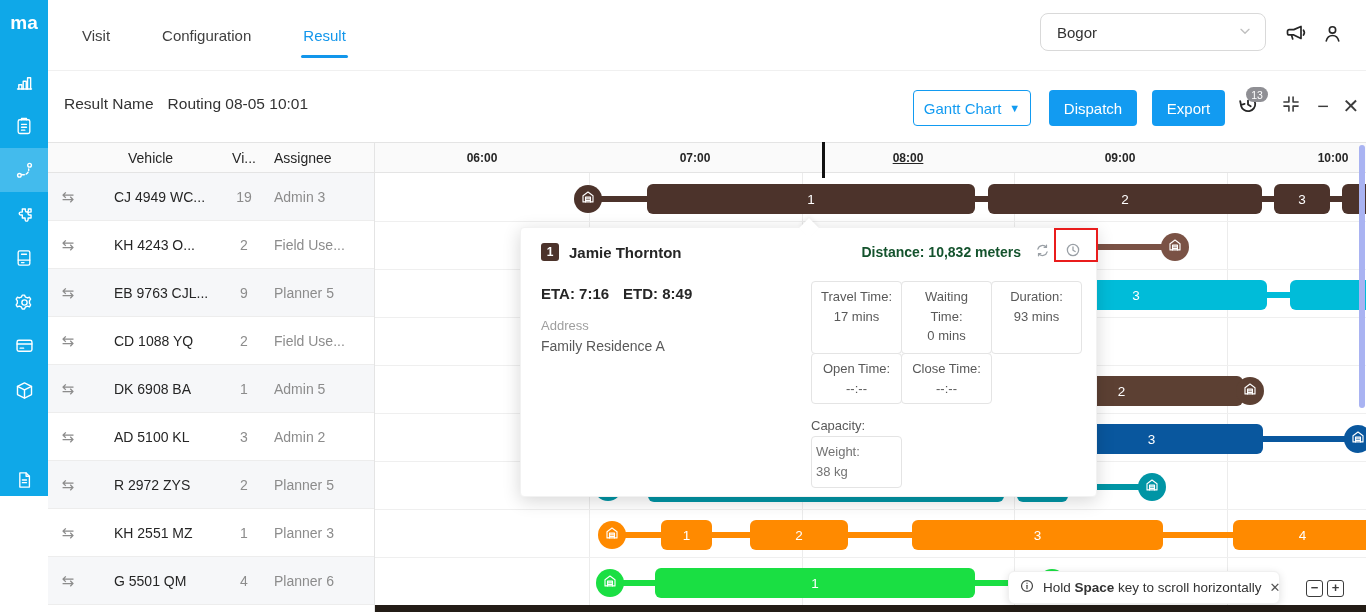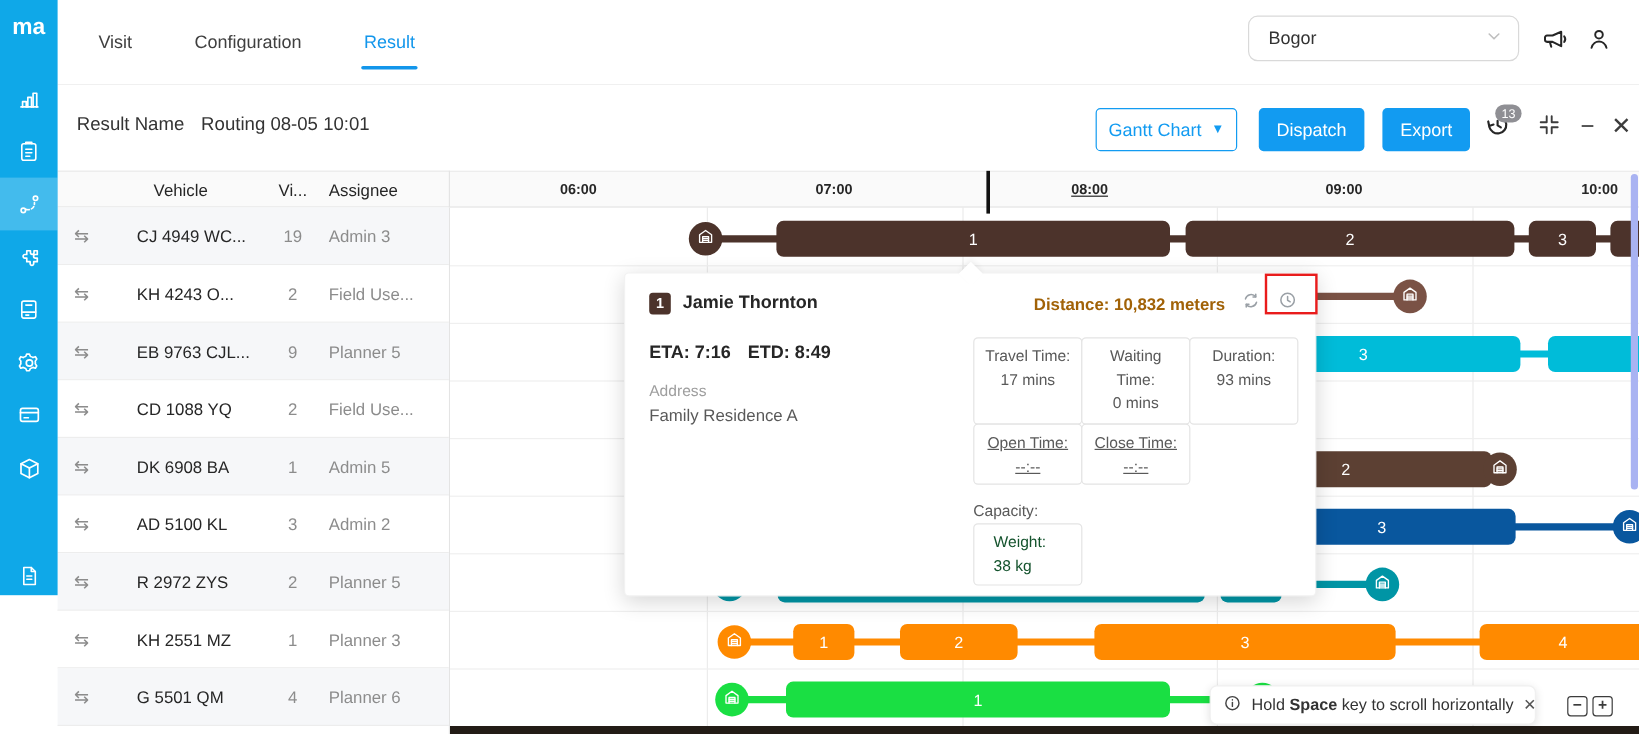--- a/index.html
+++ b/index.html
@@ -64,32 +64,32 @@
   .vscroll{position:absolute;left:1359px;top:145px;width:6px;height:263px;background:#A9B3F2;border-radius:3px;z-index:45;cursor:pointer;}
   .hscroll{position:absolute;left:375px;top:605px;width:991px;height:7px;background:#231C16;z-index:45;cursor:pointer;}
 
   
   .stip{position:absolute;left:520px;top:227px;width:577px;height:270px;background:#fff;border-radius:4px;border:1px solid #f2f2f2;box-shadow:0 4px 18px rgba(0,0,0,0.16);z-index:30;}
   .stip::before{content:"";position:absolute;top:-7px;left:281px;width:14px;height:14px;background:#fff;transform:rotate(45deg);box-shadow:-2px -2px 4px rgba(0,0,0,0.05);}
   .stip-head{display:flex;align-items:center;padding:13px 14px 0 20px;gap:10px;}
   .stop-badge{width:18px;height:18px;border-radius:3px;background:#4C332B;color:#fff;font-size:12px;font-weight:700;display:flex;align-items:center;justify-content:center;flex:none;}
   .cust{font-size:15px;font-weight:600;color:#262626;}
   .dist-wrap{margin-left:auto;display:flex;align-items:center;gap:13px;}
-  .dist{font-size:14px;font-weight:600;color:#a16207;}
+  .dist{font-size:14px;font-weight:600;color:#14532d;}
   .eta{position:absolute;left:20px;top:57px;font-size:15px;font-weight:700;color:#262626;}
   .eta span{margin-right:14px;}
   .addr-l{position:absolute;left:20px;top:90px;font-size:13px;color:#9e9e9e;}
   .addr-v{position:absolute;left:20px;top:110px;font-size:14px;color:#595959;}
   .igrid{position:absolute;left:290px;top:53px;width:280px;text-align:center;}
   .irow{display:flex;}
   .icell{width:91px;border:1px solid #E4E4E4;border-radius:4px;background:#fff;padding:5px 8px;font-size:13px;color:#595959;line-height:1.5;margin-right:-1px;}
   .irow1 .icell{min-height:73px;}
-  .irow2 .icell{min-height:48px;margin-top:-1px;text-decoration:underline;}
+  .irow2 .icell{min-height:48px;margin-top:-1px;}
   .cap-l{position:absolute;left:290px;top:190px;font-size:13px;color:#595959;}
-  .wcell{position:absolute;left:290px;top:208px;width:91px;min-height:52px;border:1px solid #E4E4E4;border-radius:4px;padding:5px 16px;font-size:13px;color:#14532d;line-height:1.5;background:#fff;}
+  .wcell{position:absolute;left:290px;top:208px;width:91px;min-height:52px;border:1px solid #E4E4E4;border-radius:4px;padding:5px 4px;font-size:13px;color:#737373;line-height:1.5;background:#fff;}
   .redbox{position:absolute;left:1054px;top:228px;width:44px;height:34px;border:2px solid #E91C1C;z-index:40;}
 
   
   .hint{position:absolute;left:1008px;top:571px;width:272px;height:33px;background:#fff;border:1px solid #f0f0f0;border-radius:6px;box-shadow:0 2px 8px rgba(0,0,0,0.12);display:flex;align-items:center;padding:0 10px;gap:8px;z-index:50;font-size:13.5px;color:#333;white-space:nowrap;}
   .hint .close{margin-left:auto;color:#555;cursor:pointer;font-size:13px;}
   .zoomctl{position:absolute;left:1306px;top:580px;display:flex;gap:4px;z-index:50;}
   .zbtn{width:17px;height:17px;border:1.5px solid #3c3c3c;border-radius:3px;background:#fff;color:#3c3c3c;font-size:13px;font-weight:700;line-height:13px;text-align:center;cursor:pointer;}
 </style>
 </head>
 <body>

